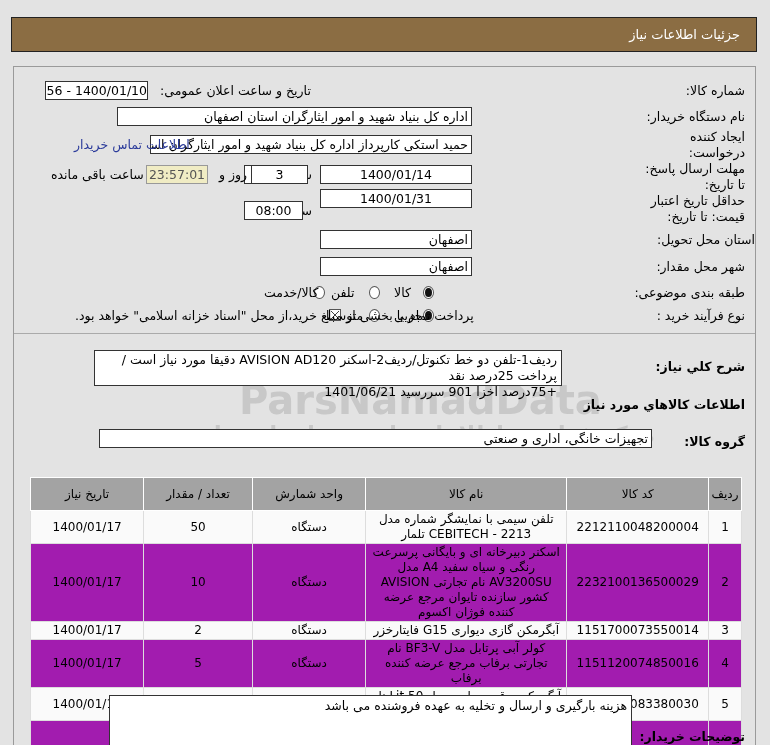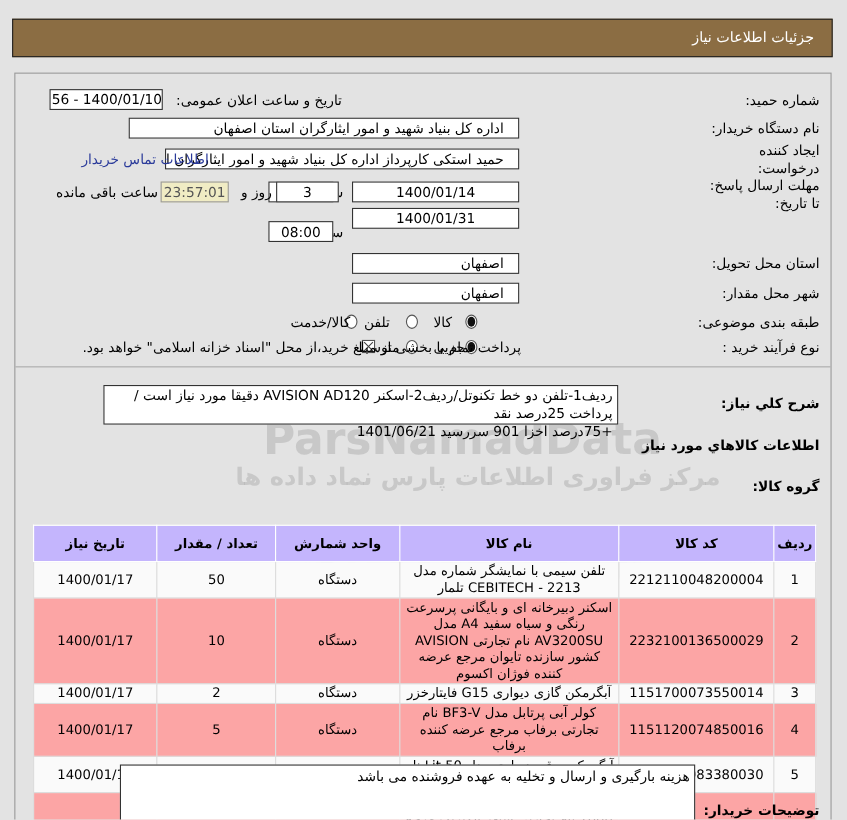--- a/index.html
+++ b/index.html
@@ -19,21 +19,21 @@
     position: absolute; left: 13px; top: 66px; width: 743px; height: 700px;
     border: 1px solid #9a9a9a; box-sizing: border-box; background: #e3e3e3;
   }
   .lbl { position: absolute; font-size: 12.5px; white-space: nowrap; }
   .lbl2 { position: absolute; font-size: 12.5px; line-height: 16px; }
   .box {
     position: absolute; background: #fff; border: 1px solid #333;
     box-sizing: border-box; height: 19px; line-height: 17px; font-size: 12.5px;
     text-align: center; white-space: nowrap; overflow: hidden;
   }
-  .box.r { text-align: right; padding-right: 13px; }
+  .box.r { text-align: right; padding-right: 3px; }
   .box.timer { background: #f0ecc4; color: #555; border-color: #999; }
   .link { position: absolute; color: #2a3a9a; font-size: 12.5px; white-space: nowrap; cursor: pointer; }
   .radio {
     position: absolute; width: 11px; height: 13px; border: 1px solid #555;
     border-radius: 50%; background: #fff; box-sizing: border-box;
   }
   .radio.on::after {
     content: ""; position: absolute; left: 1px; top: 1px; width: 7px; height: 9px;
     border-radius: 50%; background: #111;
   }
@@ -46,49 +46,49 @@
   .bold { font-weight: bold; }
   .textarea {
     position: absolute; background: #fff; border: 1px solid #333; box-sizing: border-box;
     font-size: 12.5px; text-align: right; padding: 2px 4px; line-height: 16px;
   }
   table.items {
     position: absolute; left: 16px; top: 410px; width: 712px;
     border-collapse: collapse; font-size: 12px;
   }
   table.items th {
-    background: #c4b5fd; font-weight: bold; height: 30px; border: 1px solid #fff;
+    background: #a3a3a3; font-weight: normal; height: 30px; border: 1px solid #fff;
     font-size: 12px;
   }
   table.items td {
     border: 1px solid #ddd; text-align: center; padding: 1px 3px; line-height: 15px;
     background: #fafafa;
   }
-  table.items tr.alt td { background: #fca5a5; }
+  table.items tr.alt td { background: #a21caf; }
   table.items td.name { text-align: center; }
   .watermark {
     position: absolute; color: rgba(150,150,150,0.35); font-weight: bold;
     pointer-events: none; white-space: nowrap;
   }
 </style>
 </head>
 <body>
 
 <div class="header">
   <span>جزئیات اطلاعات نیاز</span>
 </div>
 
 <div class="panel">
 
   <div class="watermark" style="left:225px;top:310px;font-size:40px;direction:ltr;">ParsNamadData</div>
   <div class="watermark" style="left:200px;top:355px;font-size:22px;">مرکز فراوری اطلاعات پارس نماد داده ها</div>
   <div class="watermark" style="left:230px;top:417px;font-size:26px;">پایگاه اطلاع رسانی مناقصه و مزایده</div>
   <div class="watermark" style="left:245px;top:425px;font-size:40px;direction:ltr;">۰۲۱-۸۸۳۴۹۶۷۰-۵</div>
 
-  <div class="lbl" style="right:10px;top:16px;">شماره حمید:</div>
+  <div class="lbl" style="right:10px;top:16px;">شماره کالا:</div>
   <div class="lbl" style="left:146px;top:16px;">تاریخ و ساعت اعلان عمومی:</div>
   <div class="box" style="left:31px;top:14px;width:103px;">1400/01/10 - 16:56</div>
 
   <div class="lbl" style="right:10px;top:42px;">نام دستگاه خریدار:</div>
   <div class="box r" style="left:103px;top:40px;width:355px;">اداره کل بنیاد شهید و امور ایثارگران استان اصفهان</div>
 
   <div class="lbl2" style="right:10px;top:62px;width:100px;">
     <div>ایجاد کننده</div>
     <div>درخواست:</div>
   </div>
@@ -100,25 +100,29 @@
     <div>تا تاریخ:</div>
   </div>
   <div class="box" style="left:306px;top:98px;width:152px;">1400/01/14</div>
   <div class="lbl" style="left:264px;top:100px;">ساعت</div>
   <div class="box" style="left:230px;top:98px;width:59px;">17:00</div>
   <div class="box" style="left:174px;top:98px;width:57px;left:237px;">3</div>
   <div class="lbl" style="left:205px;top:100px;">روز و</div>
   <div class="box timer" style="left:132px;top:98px;width:62px;">23:57:01</div>
   <div class="lbl" style="left:37px;top:100px;">ساعت باقی مانده</div>
 
+  <div class="lbl2" style="right:10px;top:126px;width:110px;">
+    <div>حداقل تاریخ اعتبار</div>
+    <div>قیمت: تا تاریخ:</div>
+  </div>
   <div class="box" style="left:306px;top:122px;width:152px;">1400/01/31</div>
   <div class="lbl" style="left:264px;top:136px;">ساعت</div>
   <div class="box" style="left:230px;top:134px;width:59px;">08:00</div>
 
-  <div class="lbl" style="right:10px;top:165px;text-align:center;">استان محل تحویل:</div>
+  <div class="lbl" style="right:0;top:165px;text-align:center;">استان محل تحویل:</div>
   <div class="box r" style="left:306px;top:163px;width:152px;">اصفهان</div>
   <div class="lbl" style="right:10px;top:192px;">شهر محل مقدار:</div>
   <div class="box r" style="left:306px;top:190px;width:152px;">اصفهان</div>
 
   <div class="lbl" style="right:10px;top:218px;">طبقه بندی موضوعی:</div>
   <div class="radio on" style="left:409px;top:219px;"></div>
   <div class="lbl" style="left:380px;top:218px;">کالا</div>
   <div class="radio" style="left:355px;top:219px;"></div>
   <div class="lbl" style="left:317px;top:218px;">تلفن</div>
   <div class="radio" style="left:300px;top:219px;"></div>
@@ -139,20 +143,21 @@
   <div class="divider" style="top:266px;"></div>
 
   <div class="lbl bold" style="right:10px;top:292px;">شرح کلي نياز:</div>
   <div class="textarea" style="left:80px;top:283px;width:468px;height:36px;padding-top:1px;">
     <div>ردیف1-تلفن دو خط تکنوتل/ردیف2-اسکنر AVISION AD120 دقیقا مورد نیاز است /پرداخت 25درصد نقد</div>
     <div>+75درصد اخزا 901 سررسید 1401/06/21</div>
   </div>
 
   <div class="lbl bold" style="right:10px;top:330px;">اطلاعات کالاهاي مورد نياز</div>
   <div class="lbl bold" style="right:10px;top:367px;">گروه کالا:</div>
+  <div class="box r" style="left:85px;top:362px;width:553px;">تجهیزات خانگی، اداری و صنعتی</div>
 
   <table class="items" id="items-table">
     <thead>
       <tr>
         <th style="width:20px;">ردیف</th>
         <th style="width:106px;">کد کالا</th>
         <th style="width:180px;">نام کالا</th>
         <th style="width:100px;">واحد شمارش</th>
         <th style="width:96px;">تعداد / مقدار</th>
         <th style="width:100px;">تاریخ نیاز</th>

